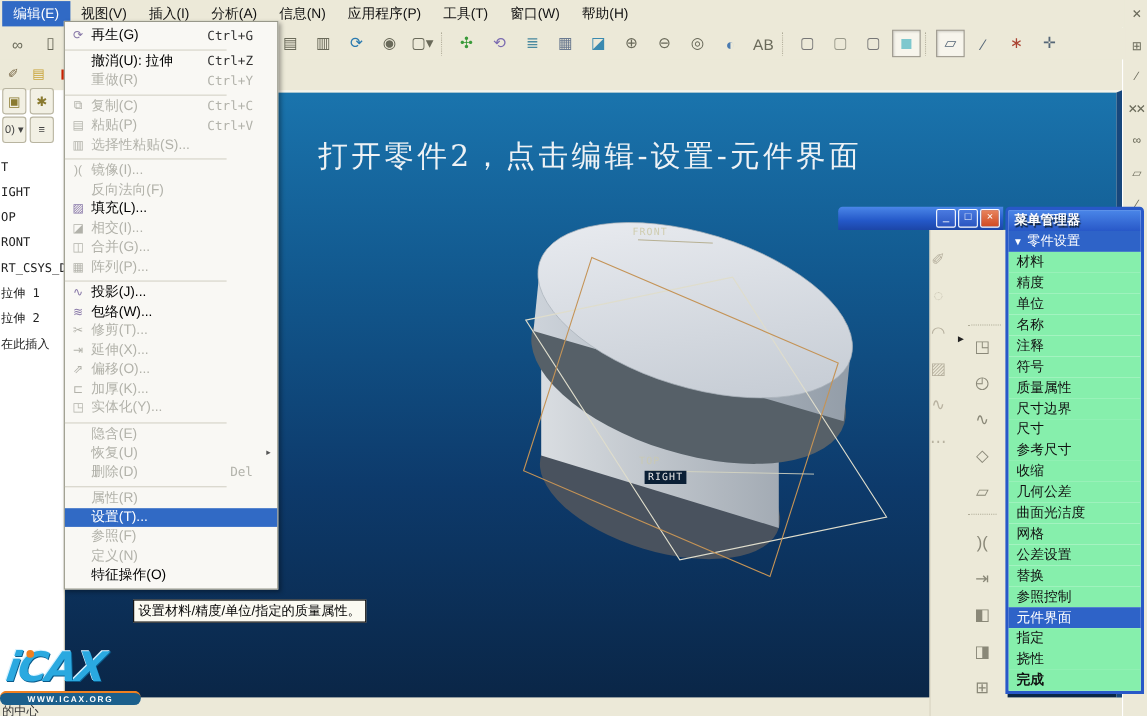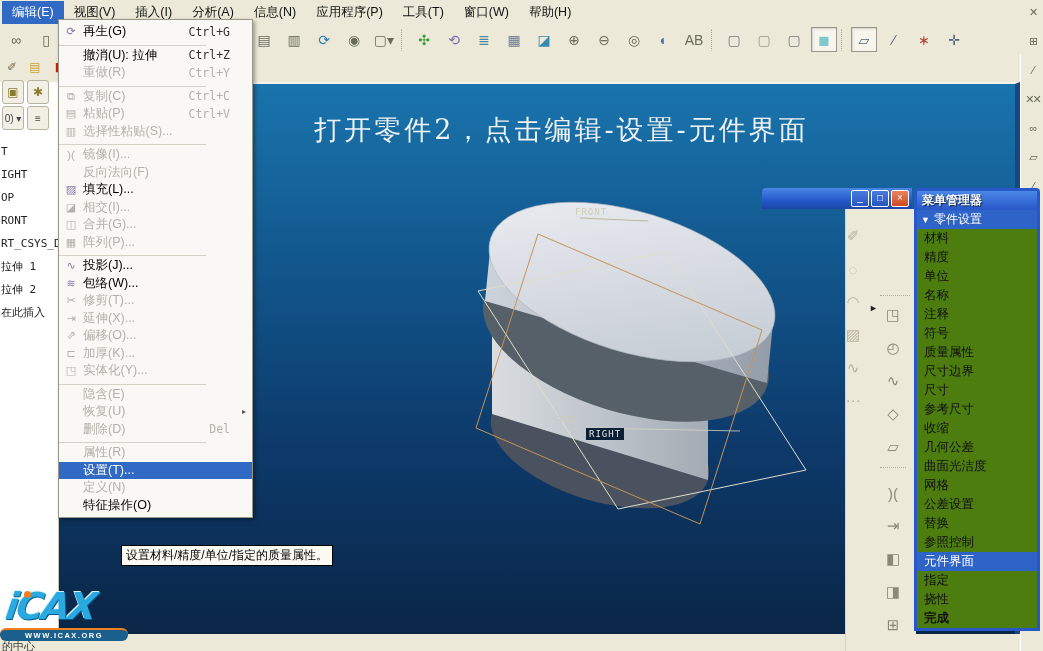--- a/index.html
+++ b/index.html
@@ -26,22 +26,22 @@
   .lc-plain{border:none;background:none;}
   .tree-panel{position:absolute;left:0;top:82px;width:58px;height:550px;background:#fff;
               border-right:1px solid #c8c4b0;z-index:3;overflow:hidden;}
   .tree-list{margin-top:58px;}
   .tree-item{height:23px;line-height:23px;font-family:"DejaVu Sans Mono","Liberation Mono",monospace;
              font-size:11px;color:#222;white-space:nowrap;padding-left:1px;}
   
   .graphics{position:absolute;left:58px;top:82px;width:957px;height:550px;z-index:1;
             background:linear-gradient(180deg,#1a74ad 0%,#12598f 30%,#0d3a6b 65%,#0a2647 100%);
             border-top:2px solid #f4f4ec;border-right:5px solid #17477c;}
-  .viewport-title{position:absolute;left:0;top:28px;width:100%;text-align:center;color:#eef2f5;
-                  font-family:"DejaVu Serif","Liberation Serif",serif;font-size:27px;letter-spacing:3px;margin-left:25px;}
+  .viewport-title{position:absolute;left:0;top:40px;width:100%;text-align:center;color:#eef2f5;
+                  font-family:"DejaVu Serif","Liberation Serif",serif;font-size:27px;letter-spacing:3px;}
   .model-svg{position:absolute;left:382px;top:108px;}
   .vp-label{position:absolute;font-family:"DejaVu Sans Mono","Liberation Mono",monospace;
             font-size:9px;color:#cfcdb0;letter-spacing:1px;}
   .vp-label.right-sel{background:#0b2036;color:#e8e8e8;padding:1px 3px;}
   
   .titlebar-frag{position:absolute;left:762px;top:188px;width:147px;height:21px;z-index:7;
                  background:linear-gradient(180deg,#4a86e8,#2458c8 60%,#1c46a8);
                  display:flex;align-items:center;justify-content:flex-end;gap:2px;padding-right:3px;
                  border-top-left-radius:4px;}
   .wbtn{width:16px;height:15px;border:1px solid #fff;border-radius:2px;color:#fff;font-size:10px;
@@ -63,21 +63,21 @@
              padding-top:3px;}
   .frbtn{width:20px;height:18px;margin-bottom:11px;display:flex;align-items:center;justify-content:center;
          font-size:11px;color:#6a6a5a;letter-spacing:-2px;}
   
   .menu-manager{position:absolute;left:914px;top:188px;width:120px;z-index:10;background:#fff;
                 border:3px solid #2858c8;border-radius:4px 4px 0 0;}
   .mm-title{height:19px;line-height:19px;padding-left:5px;color:#fff;font-weight:bold;font-size:12px;
             background:linear-gradient(180deg,#4a86e8,#2858c8);text-shadow:1px 1px 1px #123;}
   .mm-section{height:19px;line-height:19px;background:#2e63c8;color:#fff;font-size:12px;padding-left:4px;}
   .mm-tri{font-size:9px;margin-right:4px;}
-  .mm-item{height:19px;line-height:19px;padding-left:7px;font-size:12.5px;color:#111;background:#4d7c0f;}
+  .mm-item{height:19px;line-height:19px;padding-left:7px;font-size:12.5px;color:#111;background:#86efac;}
   .mm-item.selected{background:#2e63c8;color:#fff;}
   .mm-item.bold{font-weight:bold;}
   
   .edit-menu{position:absolute;left:58px;top:19px;width:193px;z-index:50;background:#f9f8f4;
              border:1px solid #98988a;box-shadow:2px 2px 4px rgba(0,0,0,.35);padding:3px 0;}
   .em-row{height:17.5px;display:flex;align-items:center;font-size:12.5px;color:#000;}
   .em-icon{width:24px;text-align:center;font-size:11px;color:#8878a8;flex:none;}
   .em-label{white-space:nowrap;}
   .em-shortcut{margin-left:auto;padding-right:12px;font-size:11.5px;color:#333;font-family:"DejaVu Sans Mono","Liberation Mono",monospace;}
   .em-arrow{width:10px;font-size:8px;color:#555;flex:none;}
@@ -172,21 +172,21 @@
       <polygon points="52,122 268,188 268,288 52,222" fill="url(#gSmall)"></polygon>
       <ellipse cx="186" cy="150" rx="148" ry="70" transform="rotate(17 186 150)" fill="#566068"></ellipse>
       <polygon points="51,49 333,131 327,191 45,109" fill="url(#gSide)"></polygon>
       <ellipse cx="192" cy="90" rx="148" ry="70" transform="rotate(17 192 90)" fill="url(#gTop)" stroke="#aab2ba" stroke-width="0.6"></ellipse>
       <polygon points="38,99 226,60 366,278 178,317" fill="none" stroke="#dfddcc" stroke-width="1"></polygon>
       <polygon points="98,42 322,138 260,332 36,236" fill="none" stroke="#c49356" stroke-width="1"></polygon>
       <line x1="150" y1="236" x2="300" y2="239" stroke="#d5d5c2" stroke-width="0.8"></line>
       <line x1="140" y1="26" x2="208" y2="29" stroke="#b0a886" stroke-width="0.8"></line>
     </svg>
     <span class="vp-label" style="left:517px;top:123px;">FRONT</span>
-    <span class="vp-label" style="left:500px;top:331px;color:#c9c9b4;">TOP</span>
+    <span class="vp-label" style="left:523px;top:331px;color:#c9c9b4;">TOP</span>
     <span class="vp-label right-sel" style="left:528px;top:344px;">RIGHT</span>
   </div>
 
   <div class="left-cluster">
     <div class="lc-row">
 
     <span class="lc-btn lc-plain" style="color: rgb(122, 106, 74);">✐</span>
         <span class="lc-btn lc-plain" style="color: rgb(200, 164, 58);">▤</span>
         <span class="lc-btn lc-plain" style="color: rgb(204, 34, 0);">▮</span>
       </div>
@@ -497,20 +497,26 @@
         <span class="em-arrow"></span>
       </div>
 
       <div class="em-row selected">
         <span class="em-icon"></span>
         <span class="em-label">设置(T)...</span>
         <span class="em-shortcut"></span>
         <span class="em-arrow"></span>
       </div>
 
+      <div class="em-row disabled">
+        <span class="em-icon"></span>
+        <span class="em-label">参照(F)</span>
+        <span class="em-shortcut"></span>
+        <span class="em-arrow"></span>
+      </div>
 
       <div class="em-row disabled">
         <span class="em-icon"></span>
         <span class="em-label">定义(N)</span>
         <span class="em-shortcut"></span>
         <span class="em-arrow"></span>
       </div>
 
 
 

